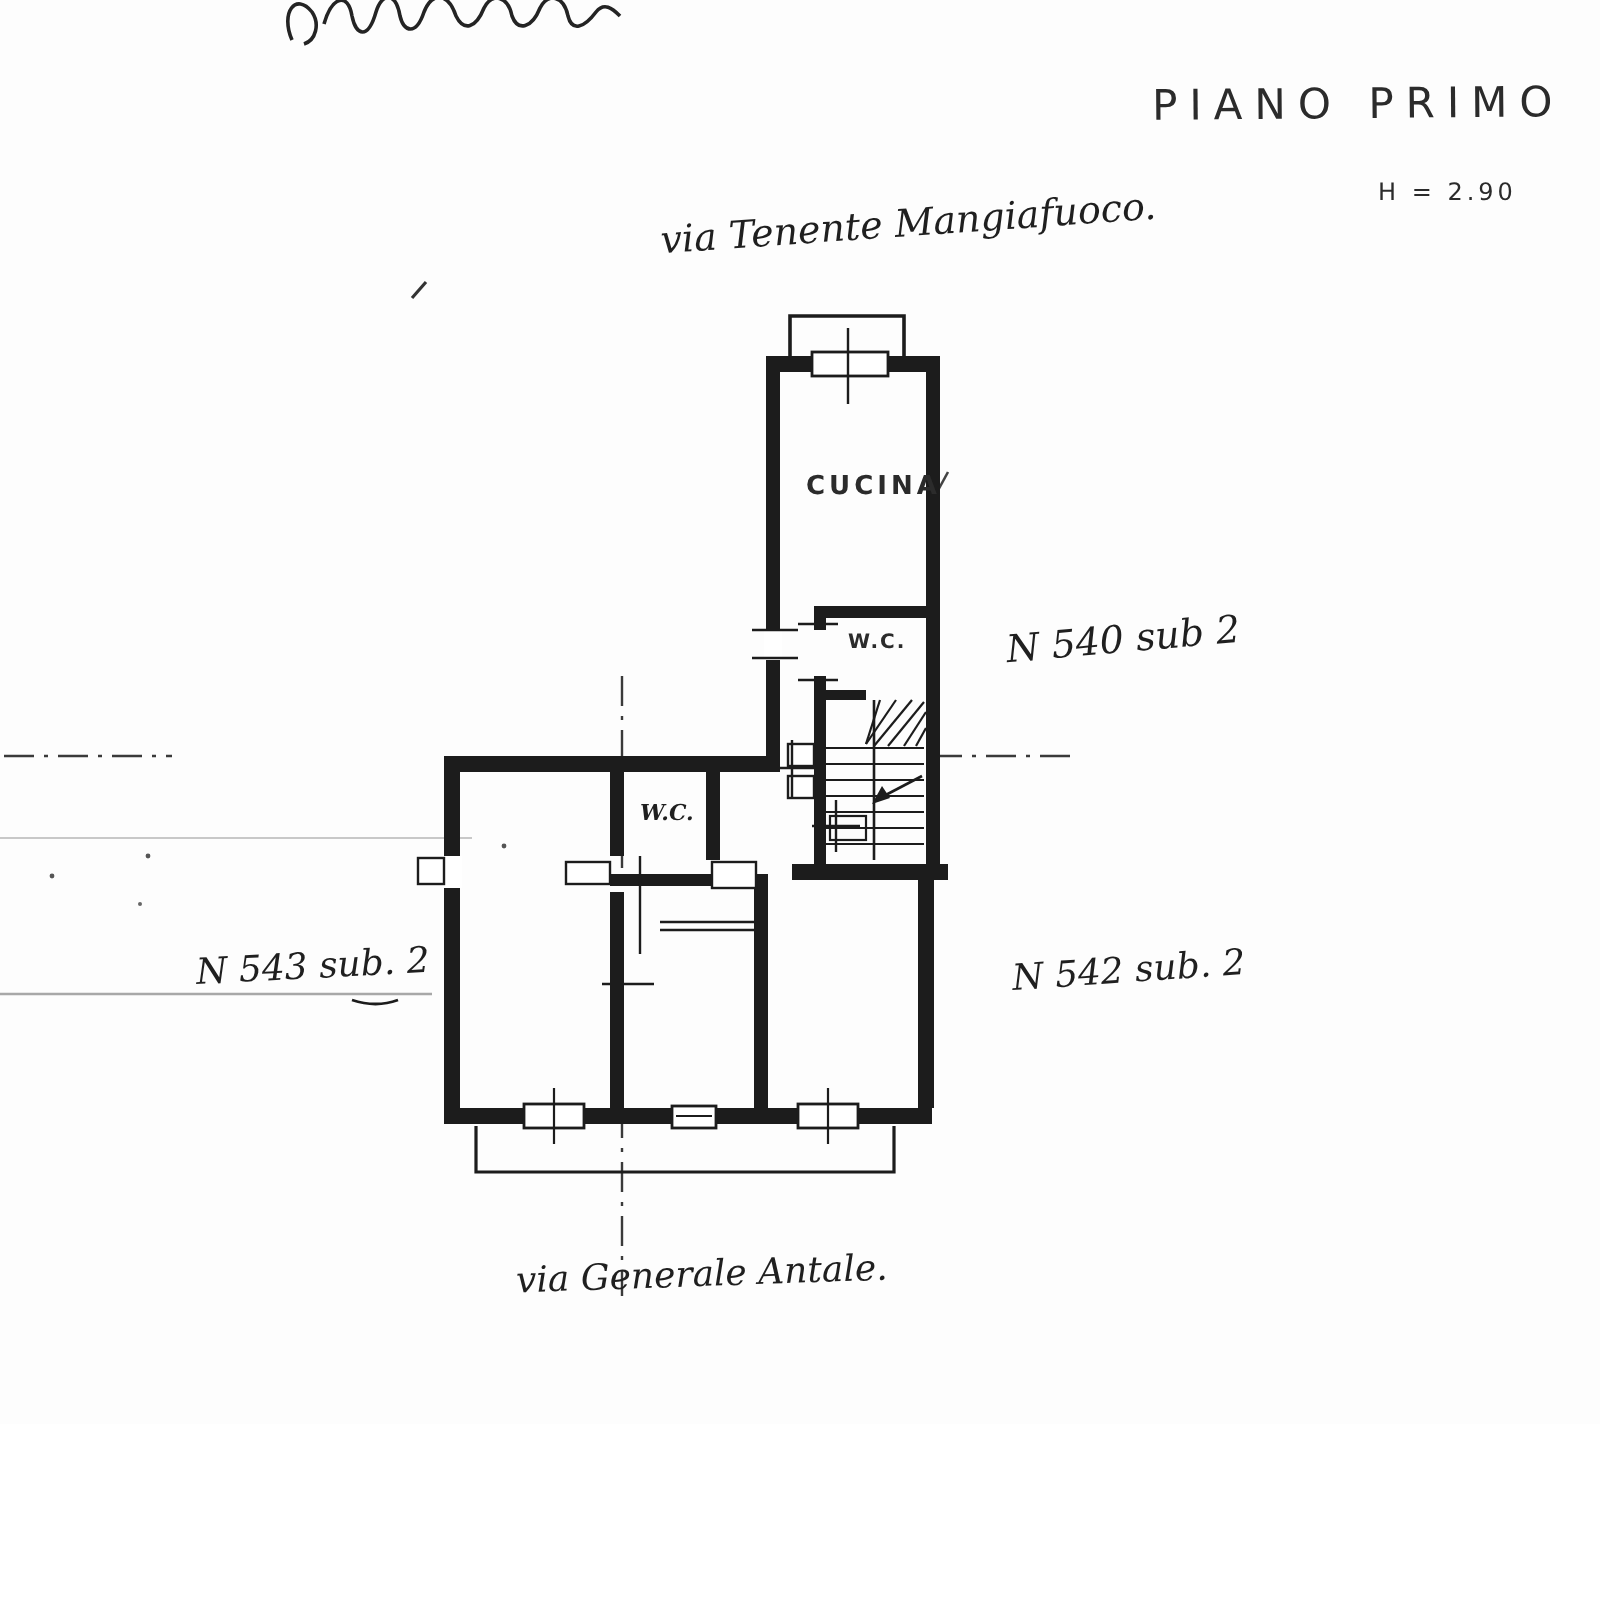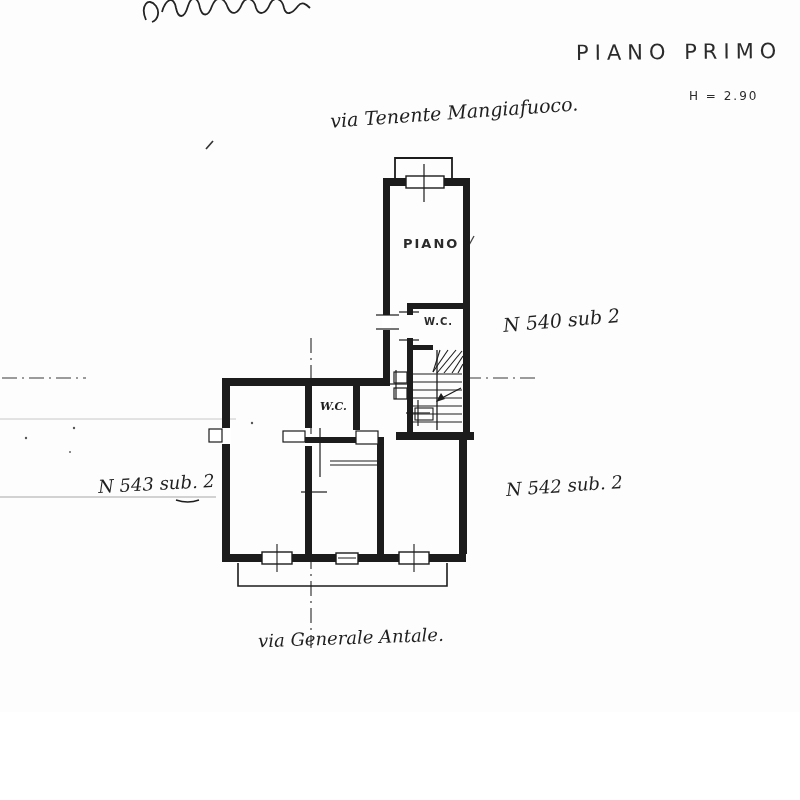--- a/index.html
+++ b/index.html
@@ -152,20 +152,20 @@
   <div class="txt cursive street-top">via Tenente Mangiafuoco.</div>
 
   <div class="txt cursive unit-top">N 540 sub 2</div>
 
   <div class="txt cursive unit-left">N 543 sub. 2</div>
 
   <div class="txt cursive unit-right">N 542 sub. 2</div>
 
   <div class="txt cursive street-bottom">via Generale Antale.</div>
 
-  <div class="txt handprint room-kitchen">PIANO</div>
+  <div class="txt handprint room-kitchen">CUCINA</div>
 
   <div class="txt handprint room-wc-upper">W.C.</div>
 
   <div class="txt cursive room-wc-lower">W.C.</div>
 
   <div class="txt watermark">Quicè</div>
 </div>
 
 </body></html>

